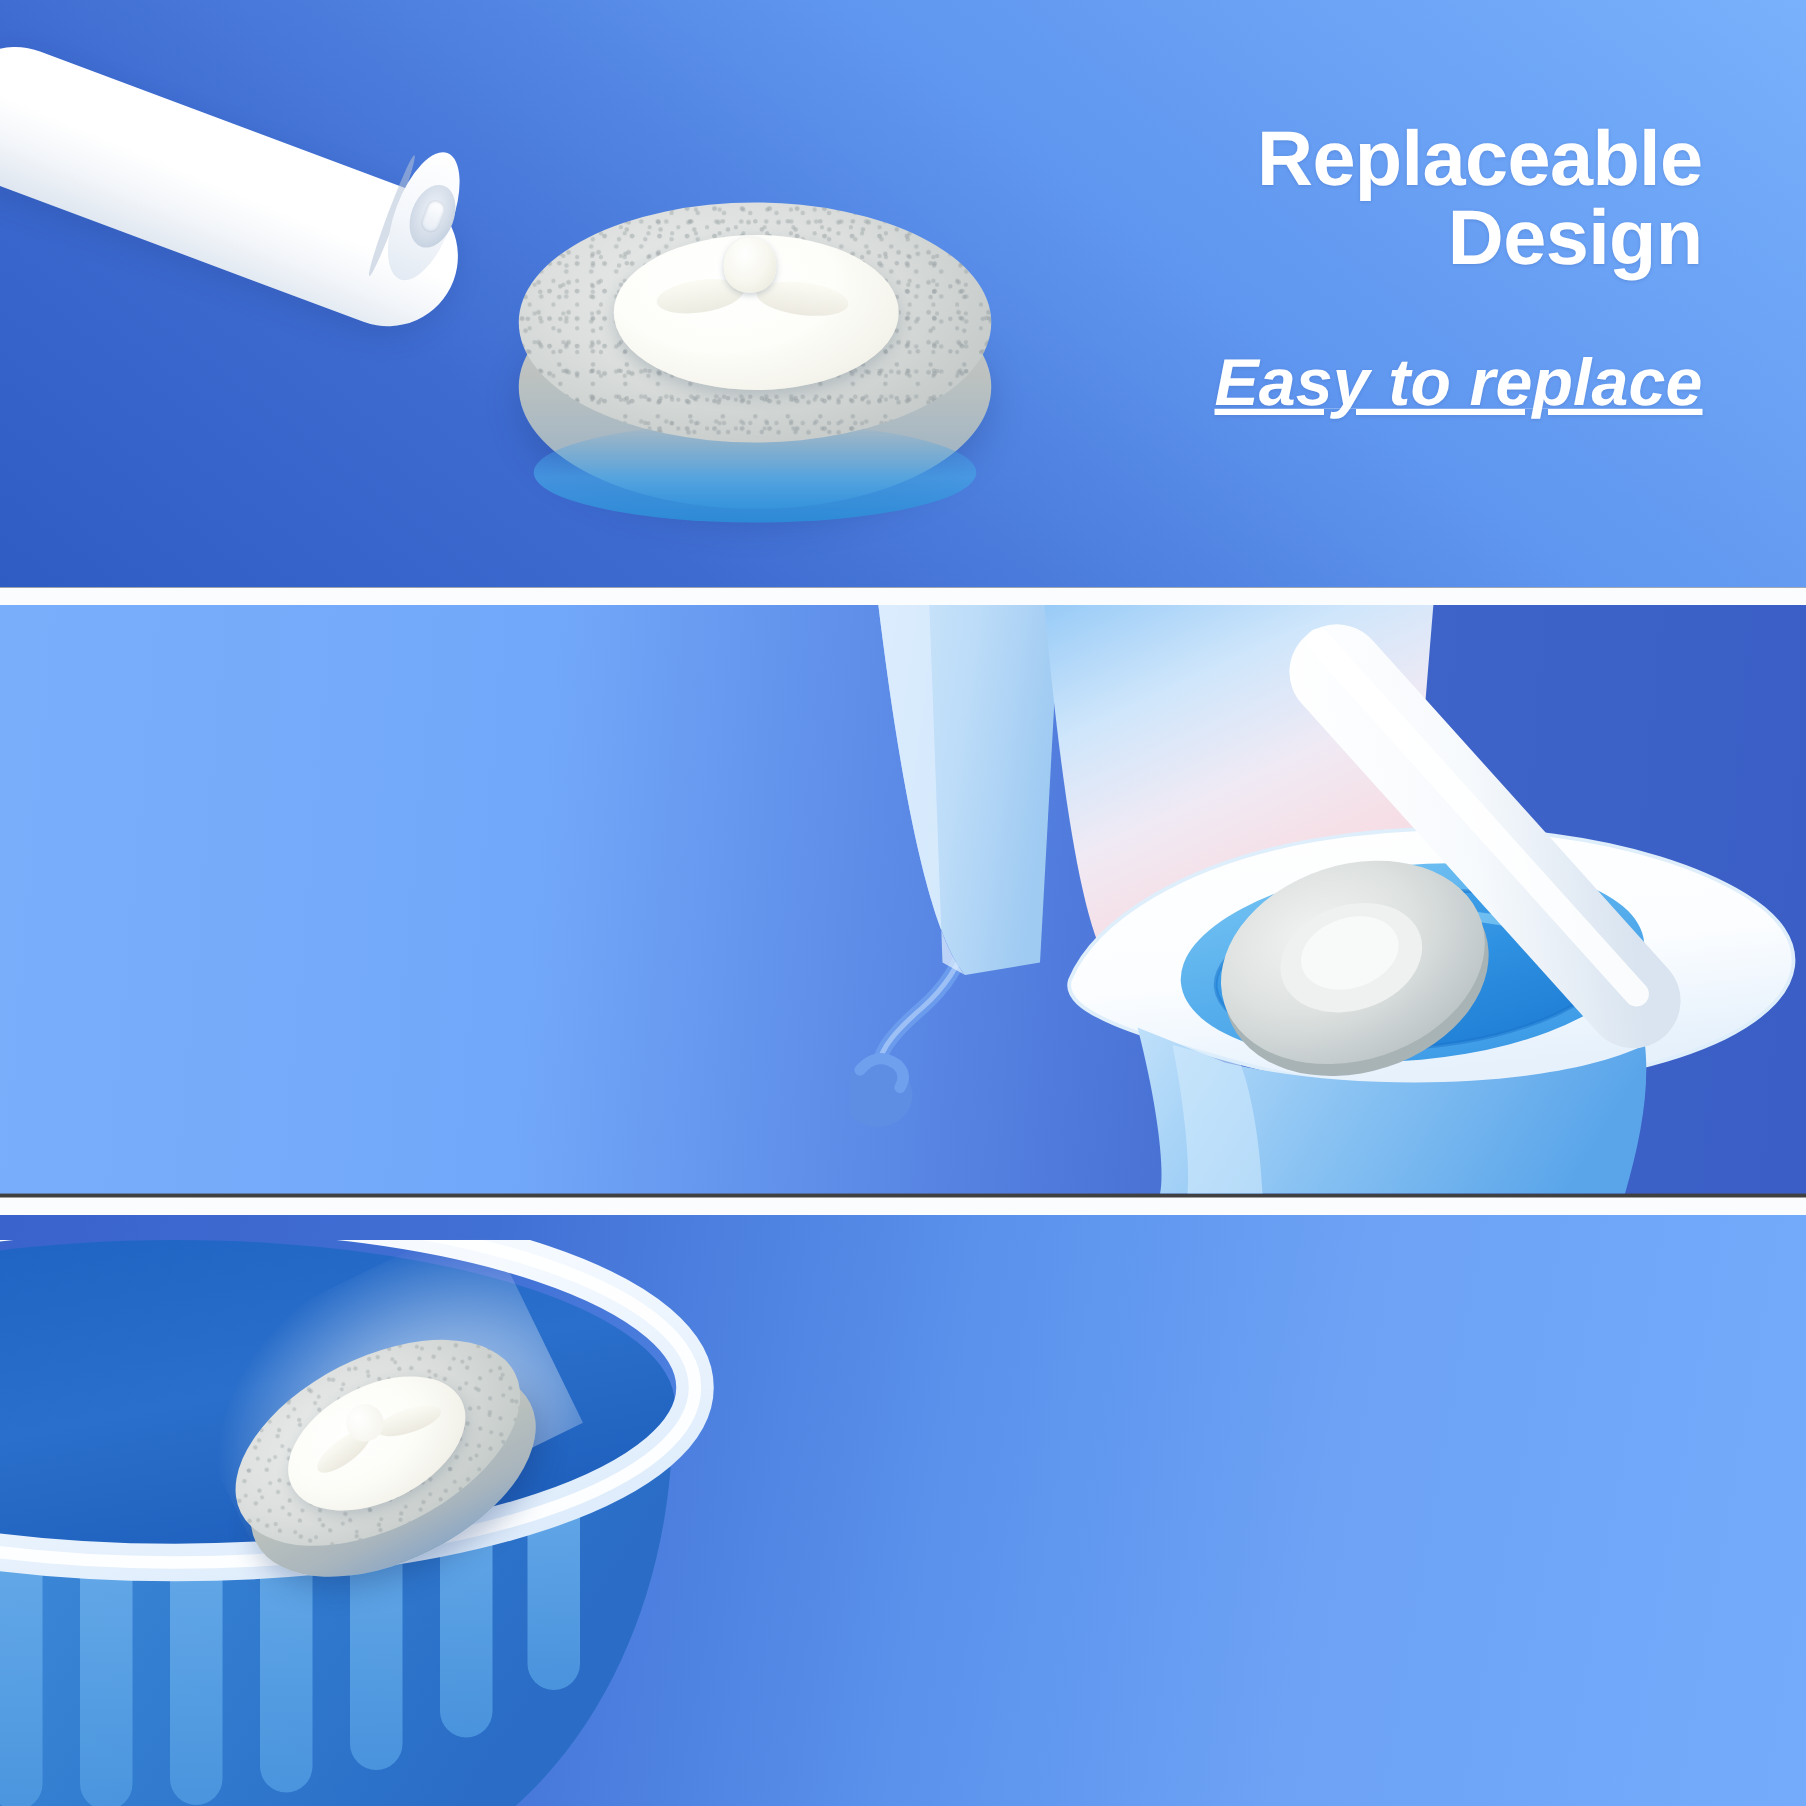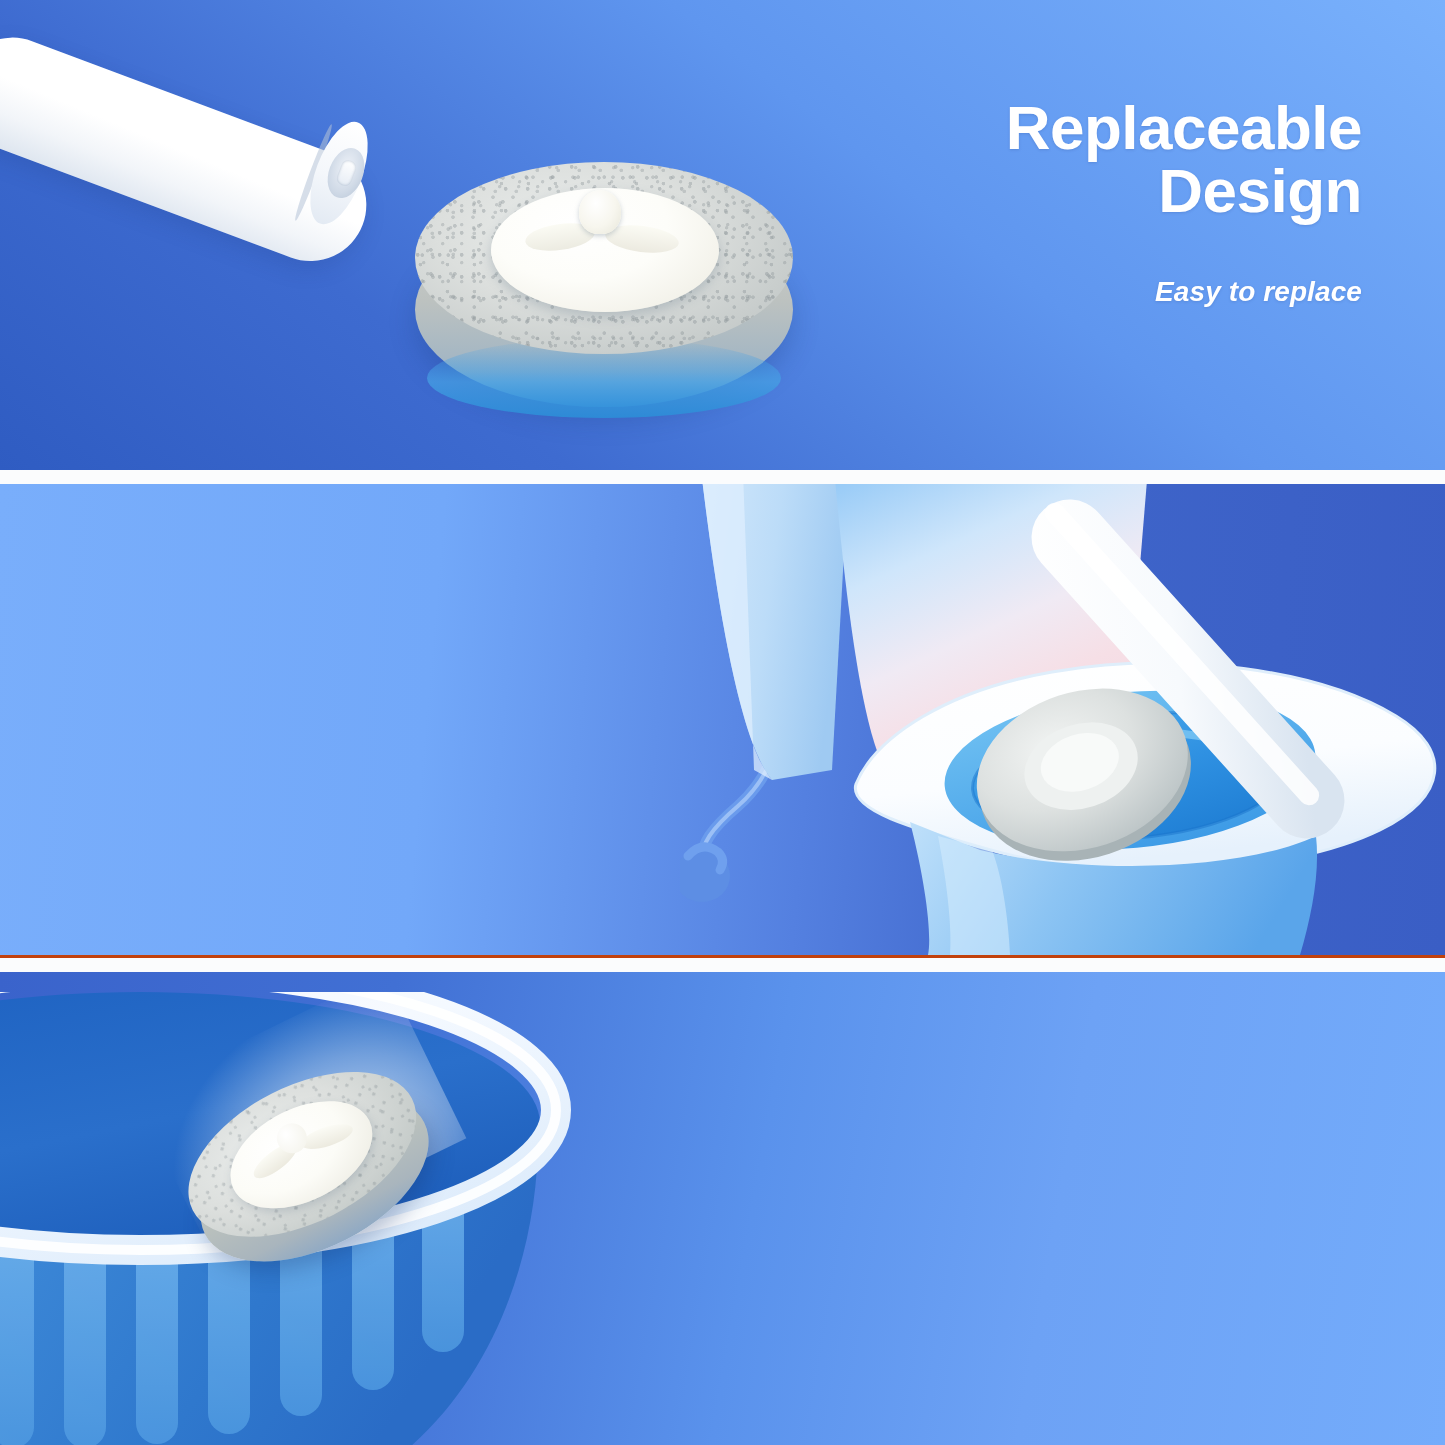--- a/index.html
+++ b/index.html
@@ -6,21 +6,21 @@
   html, body {
     width:1445px; height:1445px;
     background:#fafbfc;
     font-family:"Liberation Sans", sans-serif;
     overflow:hidden;
   }
 
   .infographic {
     position:relative;
     width:1445px; height:1337px;
-    background:#c2410c;
+    background:#404040;
   }
 
   
   .panel {
     position:absolute;
     left:0; width:1445px;
     overflow:hidden;
   }
   .panel-bg { position:absolute; inset:0; }
 
@@ -66,21 +66,21 @@
     font-style:italic;
     font-weight:bold;
     line-height:1.22;
     letter-spacing:0.1px;
     text-shadow:0 1px 3px rgba(40,70,140,0.2);
     white-space:pre-line;
   }
 
   #text-replaceable { top:96px; right:83px; text-align:right; width:640px; }
   #text-replaceable .heading  { font-size:62px; }
-  #text-replaceable .subtitle { font-size:28px; margin-top:53px; }
+  #text-replaceable .subtitle { font-size:53px; margin-top:53px;text-decoration:underline; }
 
   
   .art { position:absolute; z-index:20; }
 
   #handle-wand {
     left:-40px; top:-20px; width:460px; height:270px;
   }
   .wand-body {
     position:absolute; left:0; top:38px;
     width:430px; height:112px;

